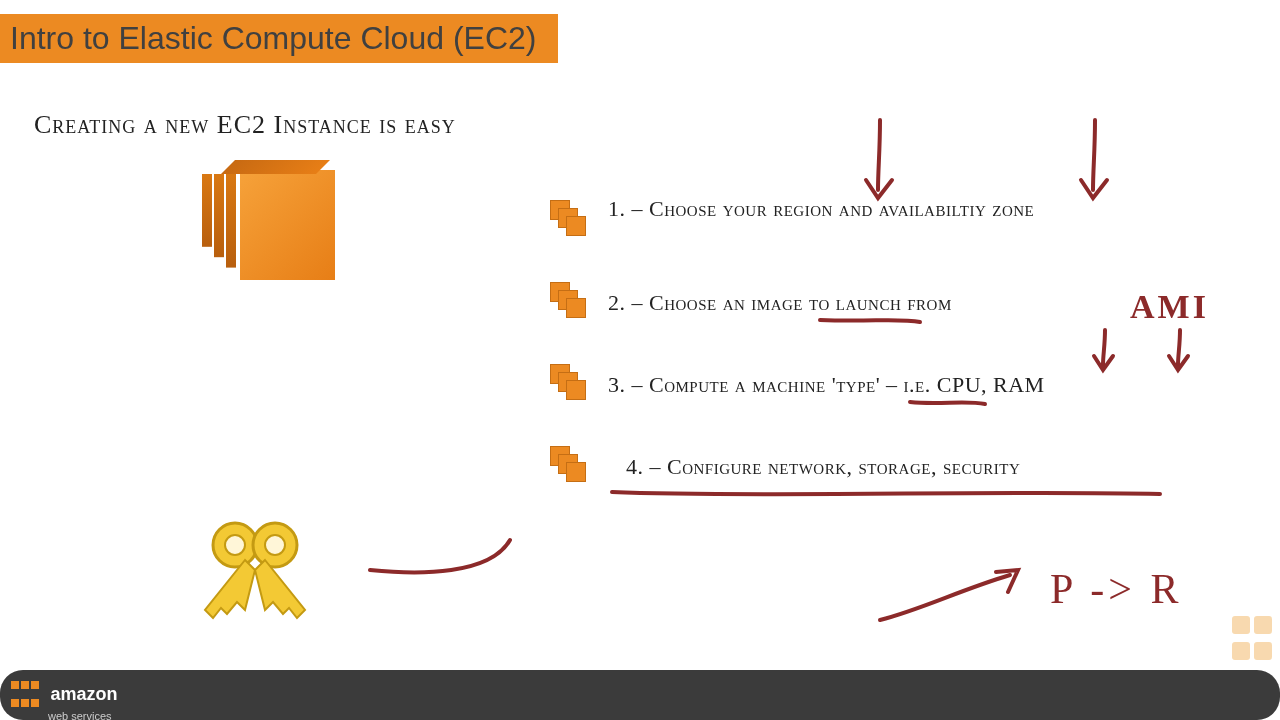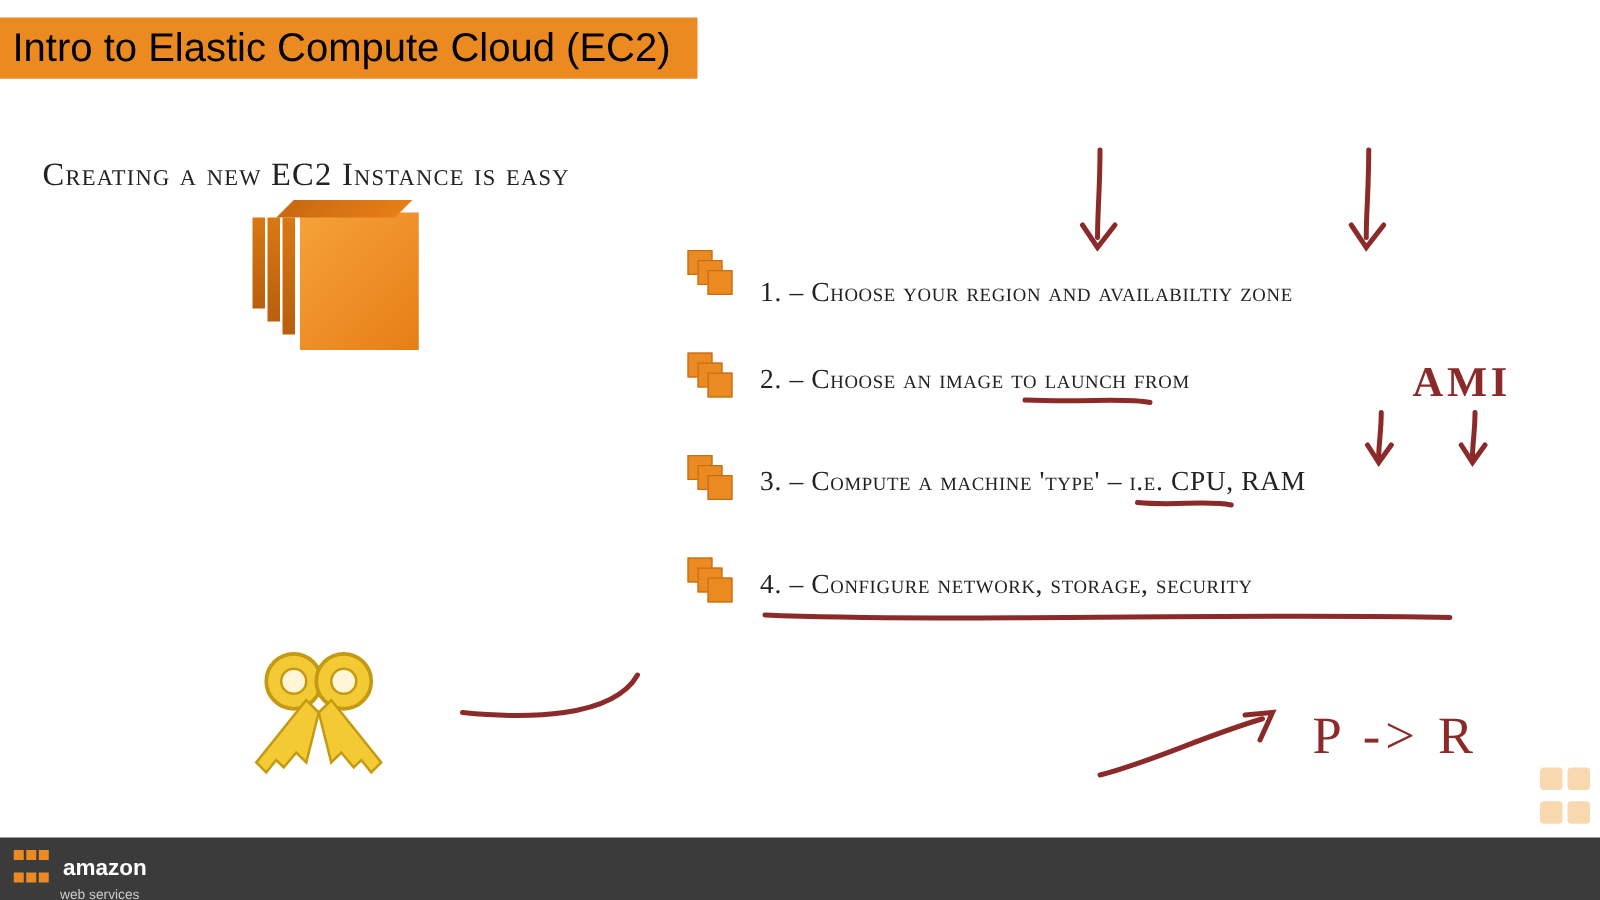--- a/index.html
+++ b/index.html
@@ -10,35 +10,34 @@
     background: #ffffff;
     font-family: "Segoe UI", Arial, sans-serif;
     overflow: hidden;
     position: relative;
   }
   .title-bar {
     position: absolute;
     top: 14px;
     left: 0;
     background: #ec8a22;
-    color: #000000;
+    color: #404040;
     font-size: 32px;
     padding: 6px 22px 6px 10px;
     font-weight: 400;
   }
   .subtitle {
     position: absolute;
     top: 110px;
     left: 34px;
     font-family: "Comic Sans MS", "Segoe Script", cursive;
     font-variant: small-caps;
     letter-spacing: 1px;
     font-size: 26px;
     color: #222;
-    margin-top: 15px;
   }
   .step {
     position: absolute;
     left: 608px;
     font-family: "Comic Sans MS", "Segoe Script", cursive;
     font-variant: small-caps;
     letter-spacing: 0.5px;
     font-size: 22px;
     color: #222;
     white-space: nowrap;
@@ -73,24 +72,24 @@
   .ec2-icon .f2{ left:14px; transform:scaleY(.8); transform-origin:top;}
   .ec2-icon .f3{ left:26px; transform:scaleY(.9); transform-origin:top;}
 
   
   .keys { position:absolute; left:175px; top:510px; width:160px; height:120px; }
 
   
   svg.overlay { position:absolute; left:0; top:0; width:1280px; height:720px; pointer-events:none; }
 
   
-  .row1 { top: 221px; }
+  .row1 { top: 196px; }
   .row2 { top: 290px; }
   .row3 { top: 372px; }
-  .row4 { top: 454px; }
+  .row4 { top: 454px; margin-left: 18px; }
   .icon-row1 { left:550px; top:200px; }
   .icon-row2 { left:550px; top:282px; }
   .icon-row3 { left:550px; top:364px; }
   .icon-row4 { left:550px; top:446px; }
 
   
   .ami {
     position:absolute; left:1130px; top:288px;
     font-family:"Comic Sans MS","Segoe Script",cursive;
     font-size:34px; color:#8c2a2a; font-weight:bold; letter-spacing:3px;
@@ -98,20 +97,21 @@
   .p-r {
     position:absolute; left:1050px; top:565px;
     font-family:"Comic Sans MS","Segoe Script",cursive;
     font-size:42px; color:#8c2a2a; letter-spacing:4px;text-align:right;
   }
 
   
   .footer {
     position:absolute; left:0; bottom:0; width:1280px; height:50px;
     background:#3b3b3b;
+    border-radius:23px;
   }
   .footer .logo {
     position:absolute; left:10px; top:6px; color:#fff;
     font-family: Arial, sans-serif;
   }
   .footer .boxes { display:inline-block; vertical-align:middle; margin-right:6px;}
   .footer .bx { display:inline-block; width:8px; height:8px; background:#ec8a22; margin:1px;}
   .footer .brand { font-size:18px; font-weight:bold; display:inline-block; vertical-align:middle;}
   .footer .sub { font-size:11px; color:#ccc; margin-left:38px; margin-top:-2px;}
 

